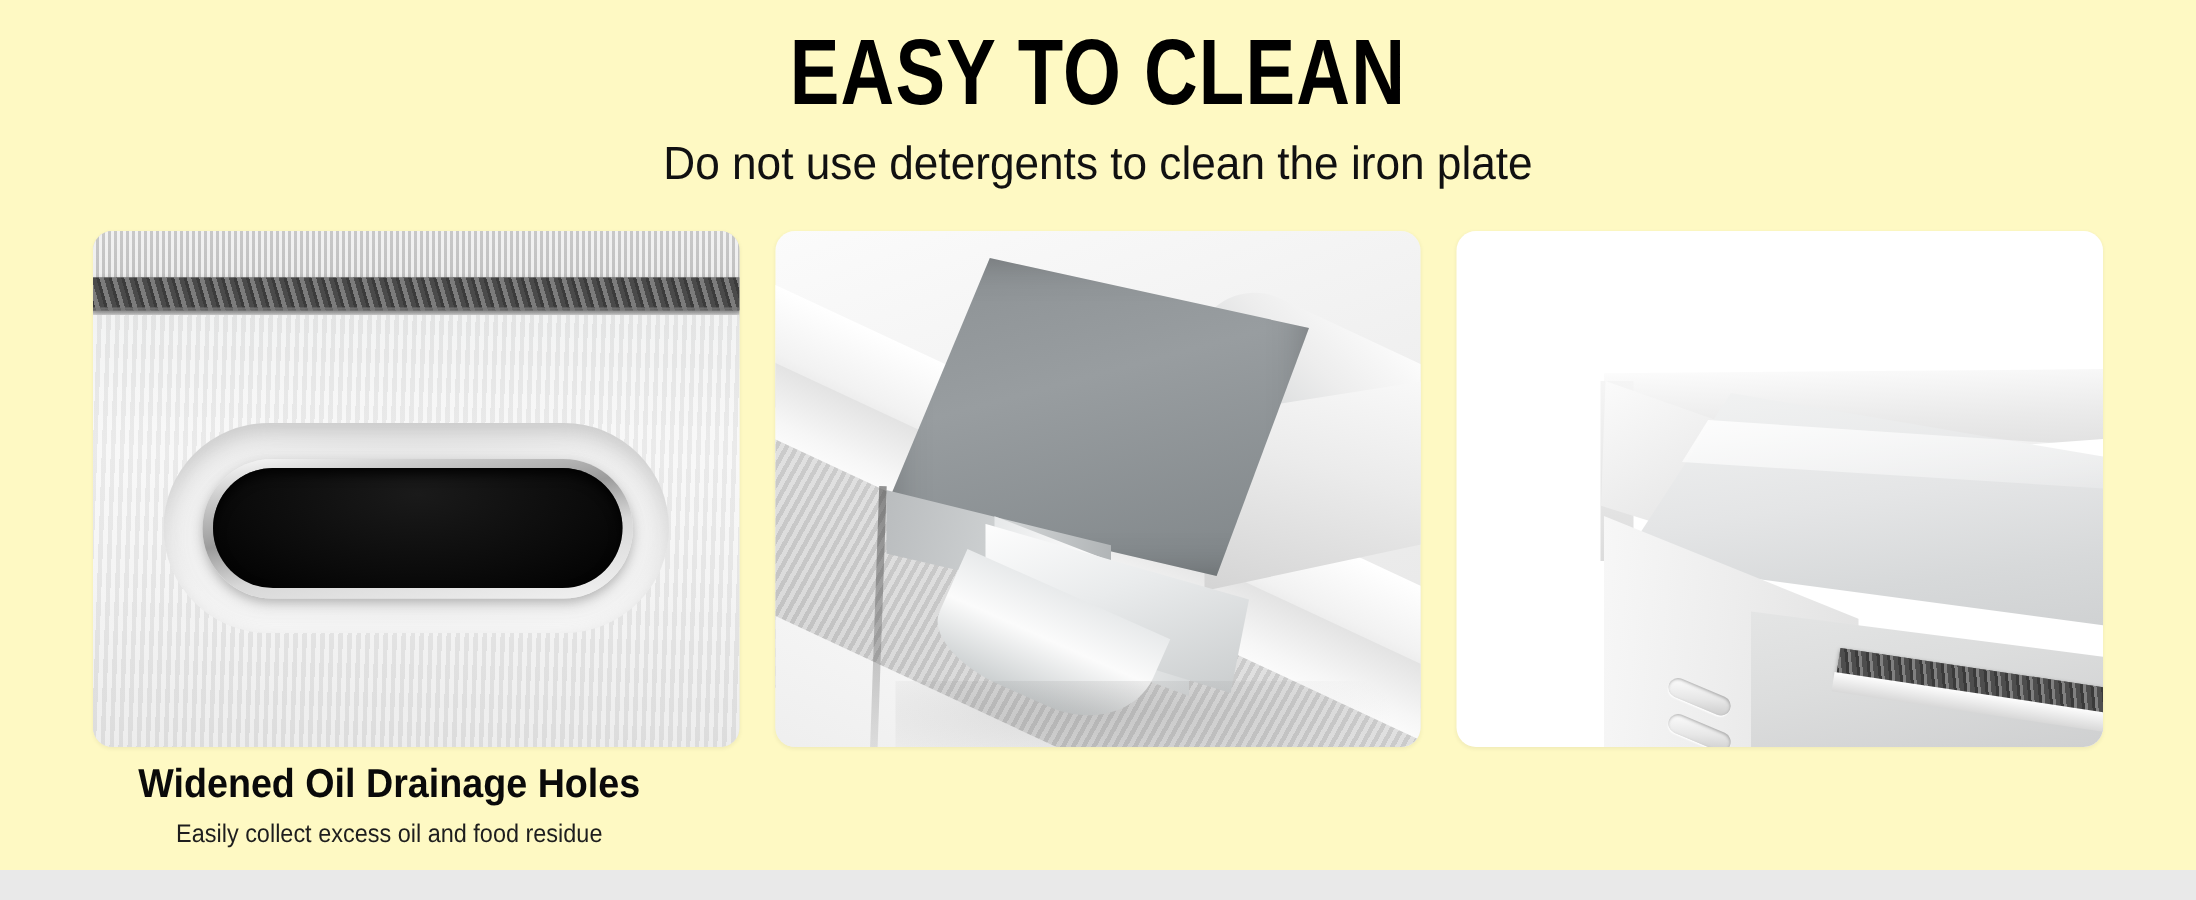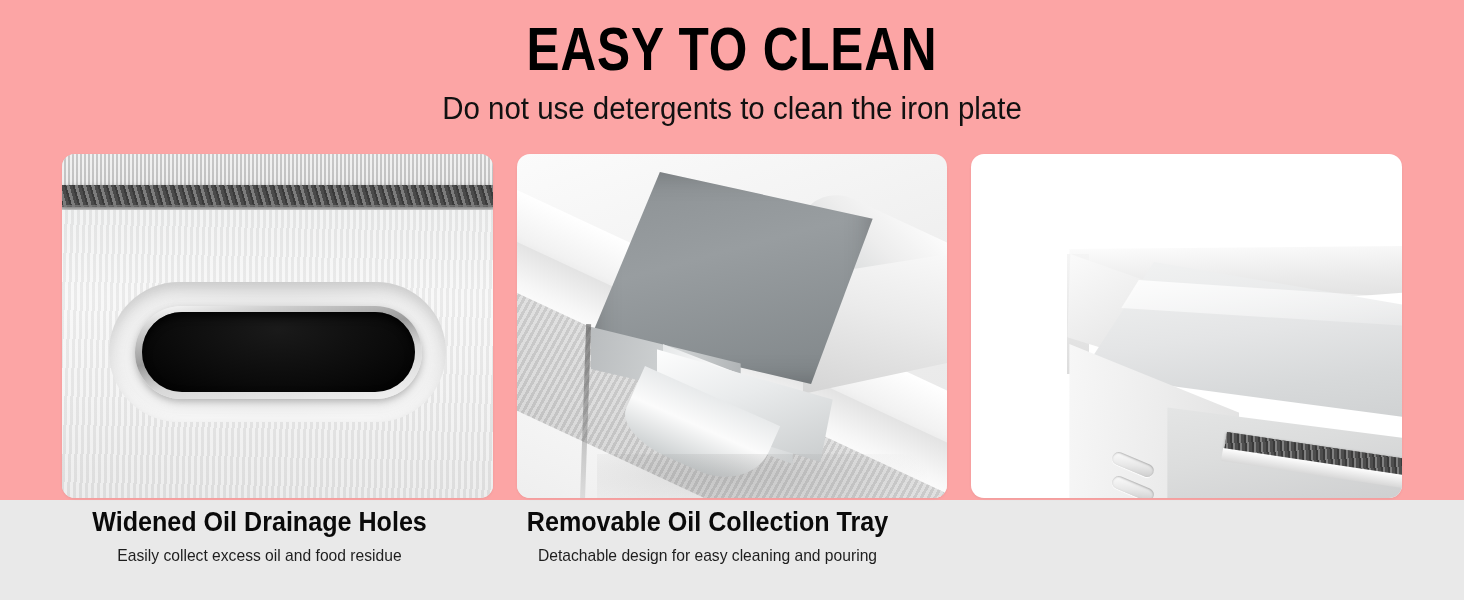--- a/index.html
+++ b/index.html
@@ -2,21 +2,21 @@
 <html><head>
 <meta charset="utf-8">
 <style>
   html,body{margin:0;padding:0;}
   body{
     width:1464px;height:600px;
     background:#e9e9e9;
     font-family:"Liberation Sans","DejaVu Sans",sans-serif;
     overflow:hidden;
   }
-  .banner{position:relative;width:1464px;height:500px;background:#fca5a5;}
+  .banner{position:relative;width:1464px;height:580px;background:#fef9c3;}
 
   
   .heading{position:absolute;left:0;top:18px;width:1464px;text-align:center;}
   .title{
     font-size:62px;line-height:62px;font-weight:700;color:#000;
     letter-spacing:1px;transform:scaleX(.80);transform-origin:center;
     white-space:nowrap;
   }
   .subtitle{
     margin-top:12px;font-size:31px;line-height:34px;color:#111;
@@ -260,19 +260,15 @@
       <div class="vent v2"></div>
     </div>
 
   </div>
 
   <div class="caps">
     <div class="cap">
       <div class="h">Widened Oil Drainage Holes</div>
       <div class="p">Easily collect excess oil and food residue</div>
     </div>
-    <div class="cap">
-      <div class="h">Removable Oil Collection Tray</div>
-      <div class="p">Detachable design for easy cleaning and pouring</div>
-    </div>
   </div>
 
 </div>
 
 </body></html>

